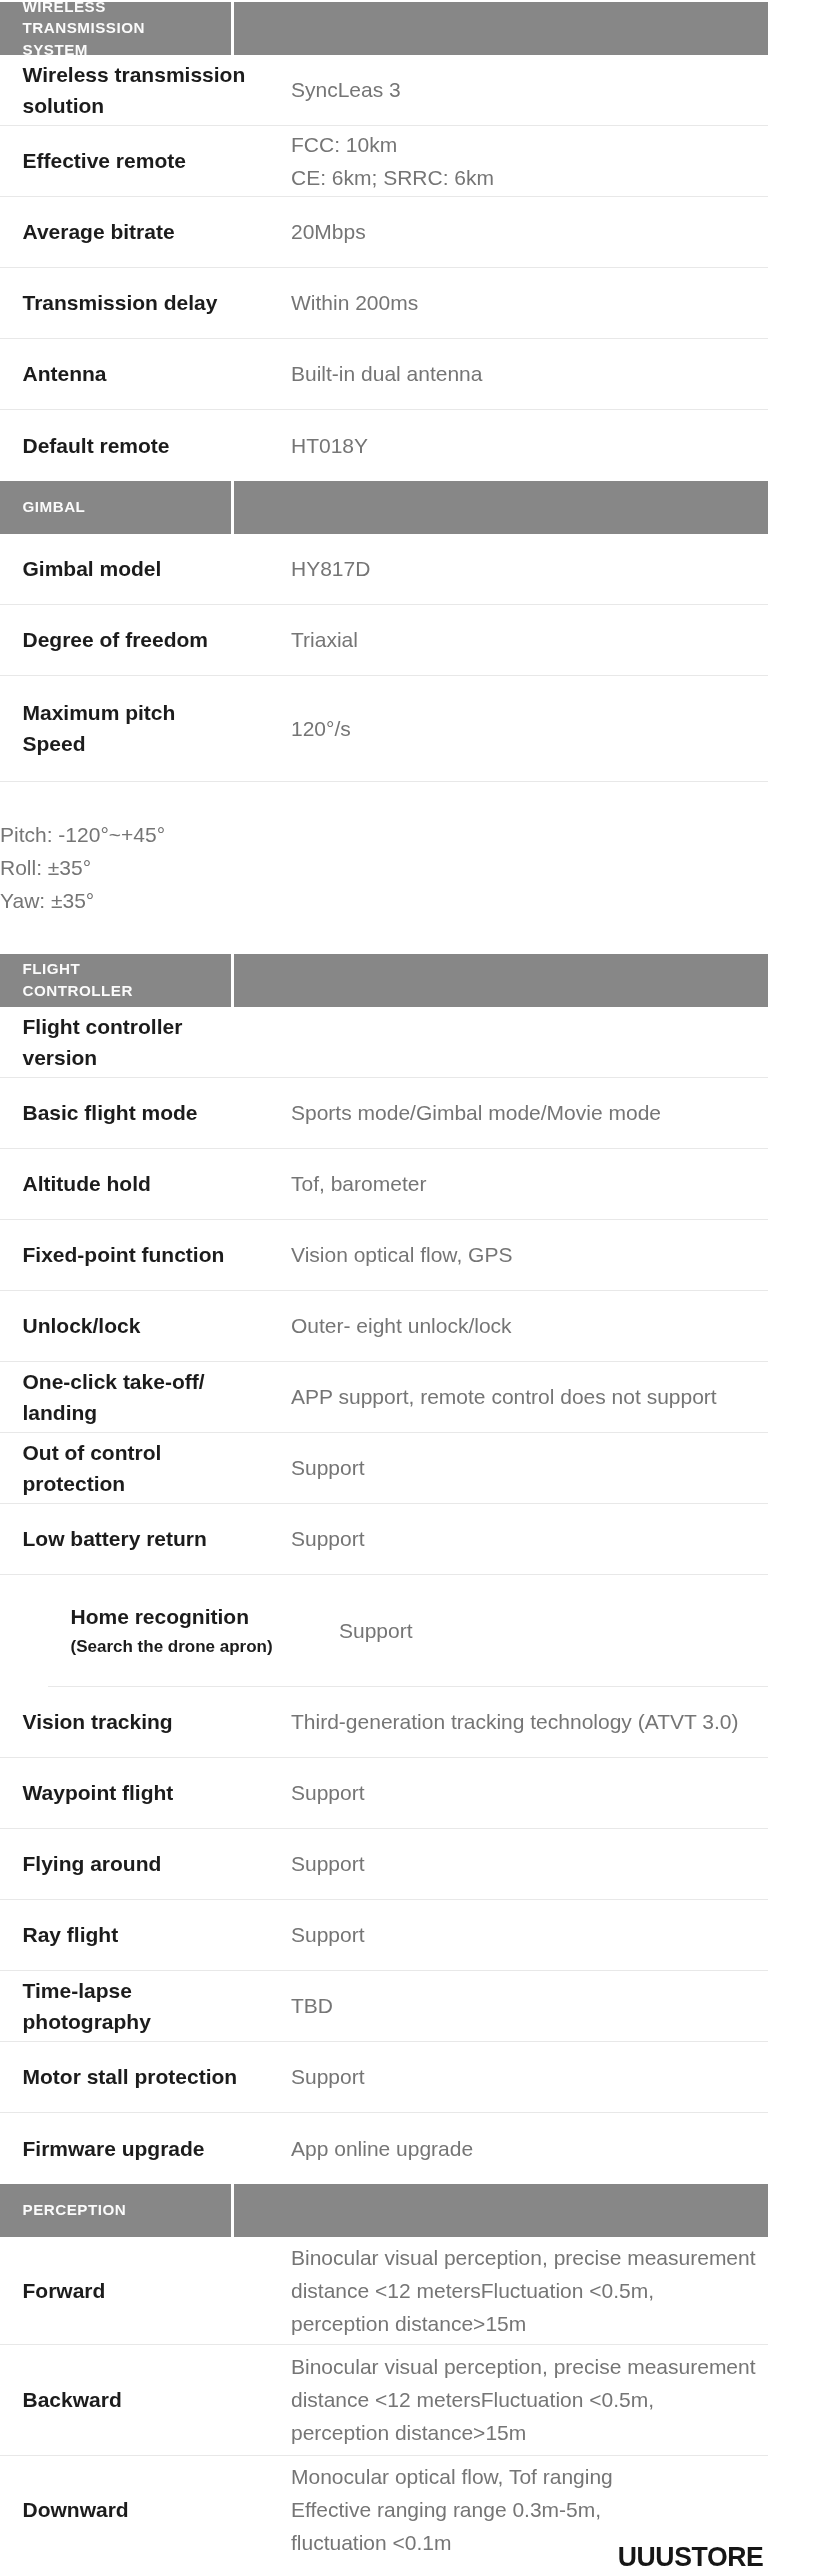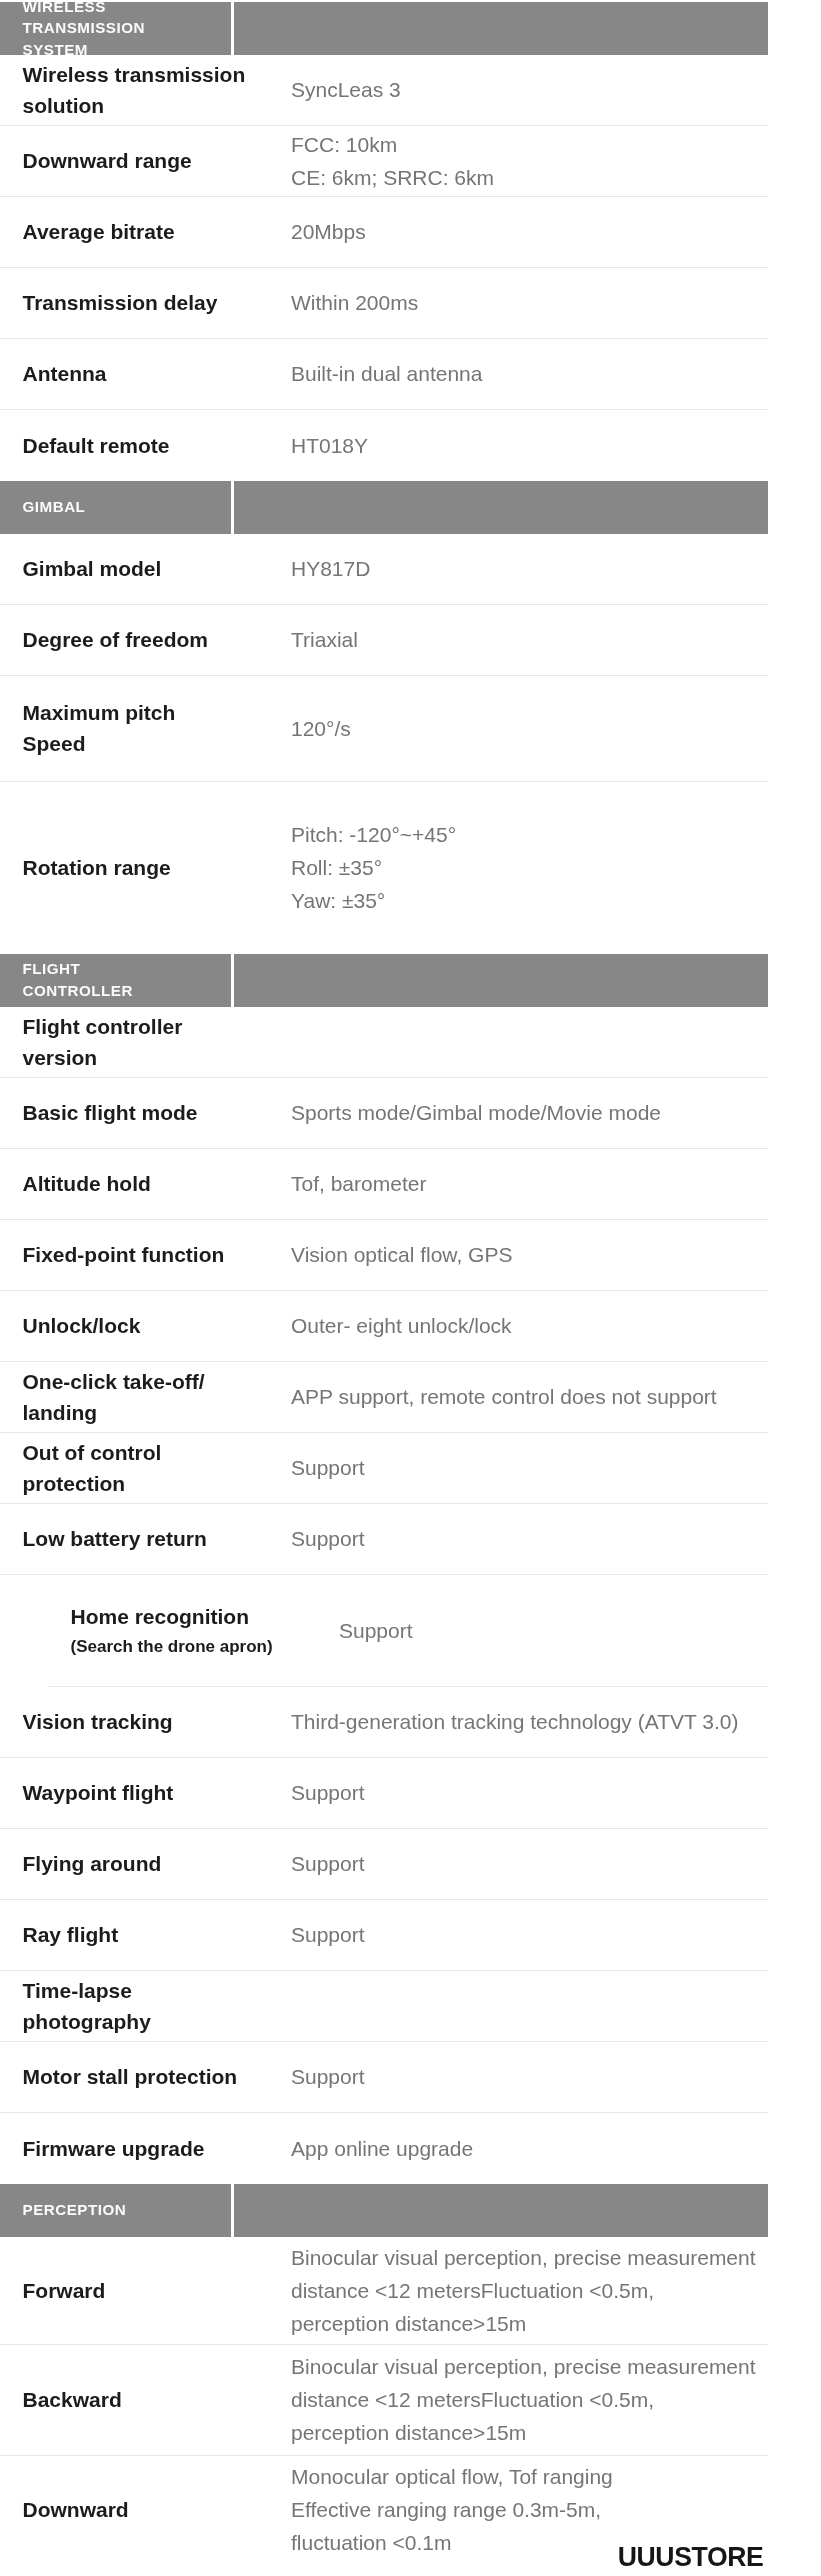--- a/index.html
+++ b/index.html
@@ -125,21 +125,21 @@
 solution</div>
 
     </div>
     <div class="cell-value">
       <div class="value-text">SyncLeas 3</div>
     </div>
   </div>
 
   <div class="spec-row">
     <div class="cell-label">
-      <div class="label-text">Downward range</div>
+      <div class="label-text">Effective remote</div>
 
     </div>
     <div class="cell-value">
       <div class="value-text">FCC: 10km
 CE: 6km; SRRC: 6km</div>
     </div>
   </div>
 
   <div class="spec-row">
     <div class="cell-label">
@@ -217,24 +217,20 @@
       <div class="label-text">Maximum pitch
 Speed</div>
 
     </div>
     <div class="cell-value">
       <div class="value-text">120°/s</div>
     </div>
   </div>
 
   <div class="spec-row" style="height: 172px;">
-    <div class="cell-label">
-      <div class="label-text">Rotation range</div>
-
-    </div>
     <div class="cell-value">
       <div class="value-text">Pitch: -120°~+45°
 Roll: ±35°
 Yaw: ±35°</div>
     </div>
   </div>
 </div>
   </div>
 
   <div class="section">
@@ -376,20 +372,23 @@
       <div class="value-text">Support</div>
     </div>
   </div>
 
   <div class="spec-row">
     <div class="cell-label">
       <div class="label-text">Time-lapse
 photography</div>
 
     </div>
+    <div class="cell-value">
+      <div class="value-text">TBD</div>
+    </div>
   </div>
 
   <div class="spec-row">
     <div class="cell-label">
       <div class="label-text">Motor stall protection</div>
 
     </div>
     <div class="cell-value">
       <div class="value-text">Support</div>
     </div>

